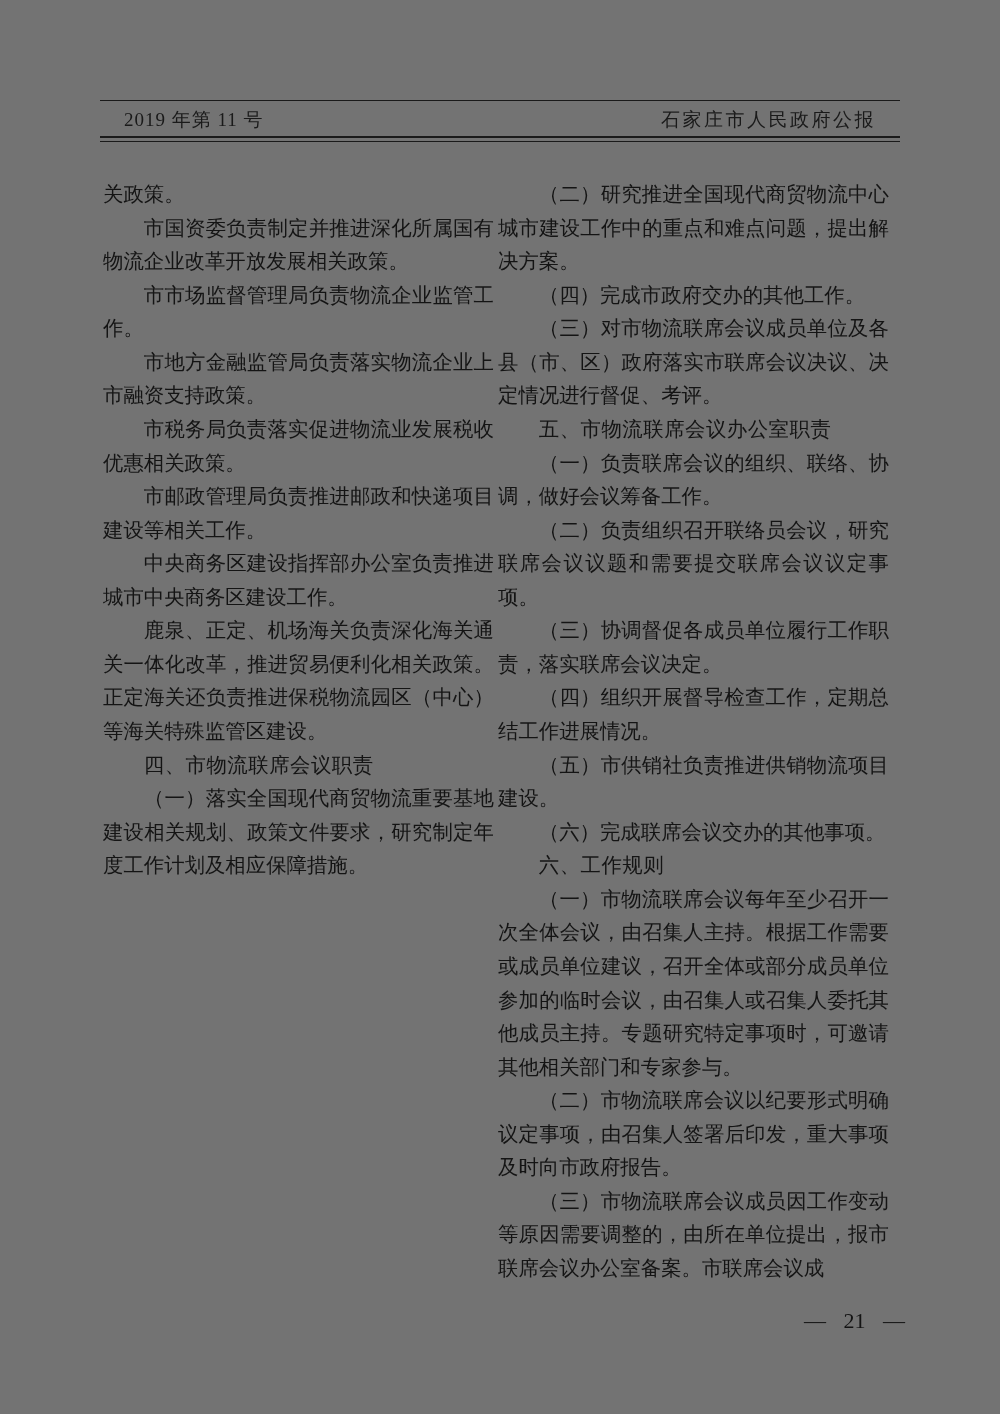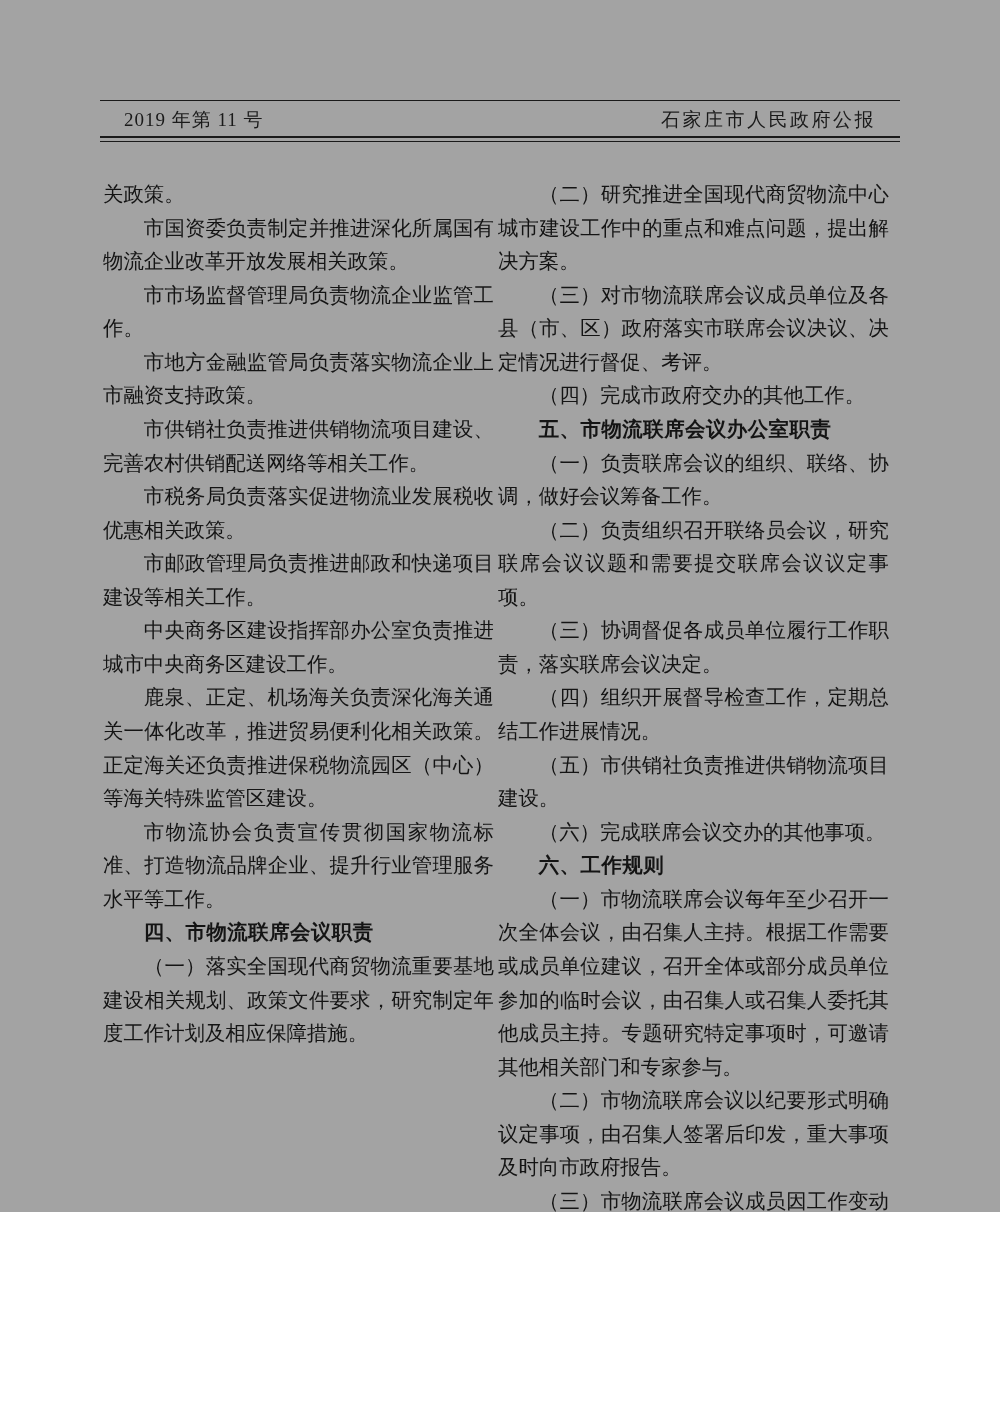--- a/index.html
+++ b/index.html
@@ -3,22 +3,22 @@
 <meta charset="utf-8">
 <style>
   html, body {
     margin: 0;
     padding: 0;
     background: #ffffff;
   }
   .page {
     position: relative;
     width: 1000px;
-    height: 1212px;
-    background: #a3a3a3;
+    height: 1414px;
+    background: #737373;
     color: #111111;
     font-family: "Liberation Serif", "DejaVu Serif", serif;
     overflow: hidden;
   }
   .rule-top {
     position: absolute;
     left: 100px;
     top: 100px;
     width: 800px;
     height: 0;
@@ -71,21 +71,21 @@
   .column-right { left: 498px; }
   .para {
     margin: 0;
     padding: 0;
   }
   .para.indent {
     text-indent: 2em;
   }
   .para.heading {
     font-family: "Liberation Sans", "DejaVu Sans", sans-serif;
-    font-weight: 700;
+    font-weight: 400;
     text-indent: 2em;
     letter-spacing: 0.5px;
   }
   .page-number {
     position: absolute;
     left: 514px;
     top: 1256px;
     width: 391px;
     text-align: right;
     font-size: 22px;
@@ -107,34 +107,32 @@
     <span class="publication-title">石家庄市人民政府公报</span>
   </div>
 
   <div class="rule-bottom"></div>
 
   <div class="column column-left">
       <p class="para">关政策。</p>
       <p class="para indent">市国资委负责制定并推进深化所属国有物流企业改革开放发展相关政策。</p>
       <p class="para indent">市市场监督管理局负责物流企业监管工作。</p>
       <p class="para indent">市地方金融监管局负责落实物流企业上市融资支持政策。</p>
-      <p class="para indent">市供销社负责推进供销物流项目建设、完善农村供销配送网络等相关工作。</p>
       <p class="para indent">市税务局负责落实促进物流业发展税收优惠相关政策。</p>
       <p class="para indent">市邮政管理局负责推进邮政和快递项目建设等相关工作。</p>
       <p class="para indent">中央商务区建设指挥部办公室负责推进城市中央商务区建设工作。</p>
       <p class="para indent">鹿泉、正定、机场海关负责深化海关通关一体化改革，推进贸易便利化相关政策。正定海关还负责推进保税物流园区（中心）等海关特殊监管区建设。</p>
-      <p class="para indent">市物流协会负责宣传贯彻国家物流标准、打造物流品牌企业、提升行业管理服务水平等工作。</p>
       <p class="para heading indent">四、市物流联席会议职责</p>
       <p class="para indent">（一）落实全国现代商贸物流重要基地建设相关规划、政策文件要求，研究制定年度工作计划及相应保障措施。</p>
     </div>
 
   <div class="column column-right">
       <p class="para indent">（二）研究推进全国现代商贸物流中心城市建设工作中的重点和难点问题，提出解决方案。</p>
+      <p class="para indent">（四）完成市政府交办的其他工作。</p>
       <p class="para indent">（三）对市物流联席会议成员单位及各县（市、区）政府落实市联席会议决议、决定情况进行督促、考评。</p>
-      <p class="para indent">（四）完成市政府交办的其他工作。</p>
       <p class="para heading indent">五、市物流联席会议办公室职责</p>
       <p class="para indent">（一）负责联席会议的组织、联络、协调，做好会议筹备工作。</p>
       <p class="para indent">（二）负责组织召开联络员会议，研究联席会议议题和需要提交联席会议议定事项。</p>
       <p class="para indent">（三）协调督促各成员单位履行工作职责，落实联席会议决定。</p>
       <p class="para indent">（四）组织开展督导检查工作，定期总结工作进展情况。</p>
       <p class="para indent">（五）市供销社负责推进供销物流项目建设。</p>
       <p class="para indent">（六）完成联席会议交办的其他事项。</p>
       <p class="para heading indent">六、工作规则</p>
       <p class="para indent">（一）市物流联席会议每年至少召开一次全体会议，由召集人主持。根据工作需要或成员单位建议，召开全体或部分成员单位参加的临时会议，由召集人或召集人委托其他成员主持。专题研究特定事项时，可邀请其他相关部门和专家参与。</p>
       <p class="para indent">（二）市物流联席会议以纪要形式明确议定事项，由召集人签署后印发，重大事项及时向市政府报告。</p>

